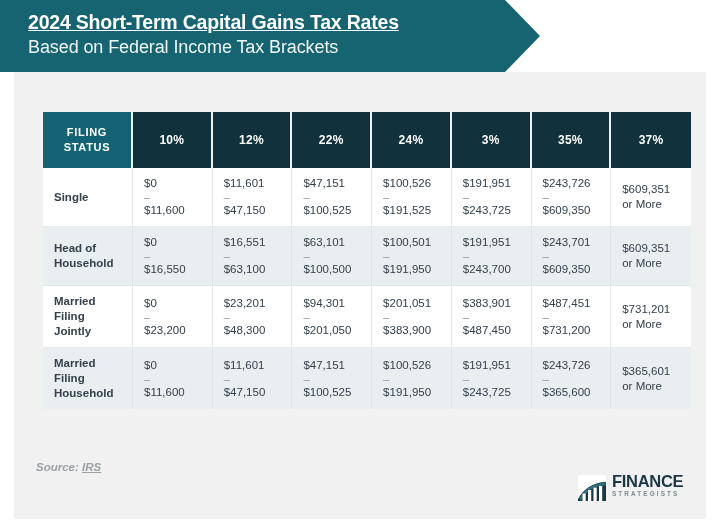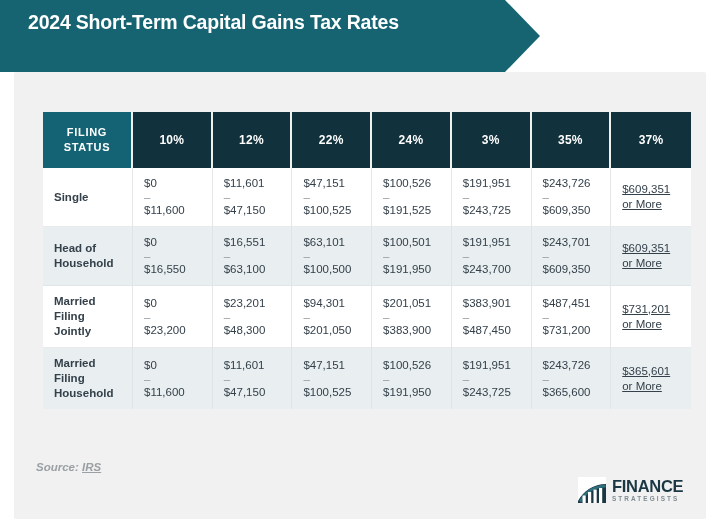--- a/index.html
+++ b/index.html
@@ -47,20 +47,21 @@
     box-sizing: border-box;
     padding: 9px 0 0 28px;
   }
   .banner-title {
     color: #ffffff;
     font-size: 19.5px;
     font-weight: bold;
     letter-spacing: -0.2px;
     line-height: 26px;
     white-space: nowrap;
+    text-decoration: underline;
   }
   .banner-subtitle {
     color: #eef6f7;
     font-size: 18px;
     font-weight: normal;
     letter-spacing: -0.1px;
     line-height: 25px;
     white-space: nowrap;
   }
 
@@ -116,21 +117,20 @@
   table.rates tbody tr.alt td {
     background: #e9eff1;
     border-right-color: #dde5e8;
     border-bottom-color: #dfe6e8;
   }
   table.rates tbody tr:last-child td {
     border-bottom: none;
   }
   table.rates tbody td:last-child {
     border-right: none;
-    text-decoration: underline;
   }
 
   td.status-cell {
     color: #16303c;
     font-weight: bold;
     font-size: 11.5px;
     line-height: 14px;
     padding-left: 13px;
     width: 88px;
   }
@@ -161,21 +161,20 @@
   .source .src-label { font-style: italic; }
   .source .src-value { font-style: italic; text-decoration: underline; margin-top: 32px; }
 
   .logo {
     position: absolute;
     left: 578px;
     top: 473px;
     width: 110px;
     height: 34px;
     display: flex;
-    align-items: center;
   }
   .logo-mark {
     width: 30px;
     height: 30px;
     flex: 0 0 30px;
   }
   .logo-text {
     margin-left: 4px;
     line-height: 1;
   }
@@ -197,20 +196,21 @@
 </style>
 </head>
 <body>
 
 <div class="infographic">
 
   <div class="card-bg"></div>
 
   <div class="banner">
     <div class="banner-title">2024 Short-Term Capital Gains Tax Rates</div>
+    <div class="banner-subtitle">Based on Federal Income Tax Brackets</div>
   </div>
 
   <div class="table-wrap">
     <table class="rates">
       <thead>
         <tr>
           <th class="status-head">
             <span>FILING</span><br>
             <span>STATUS</span>
           </th>

